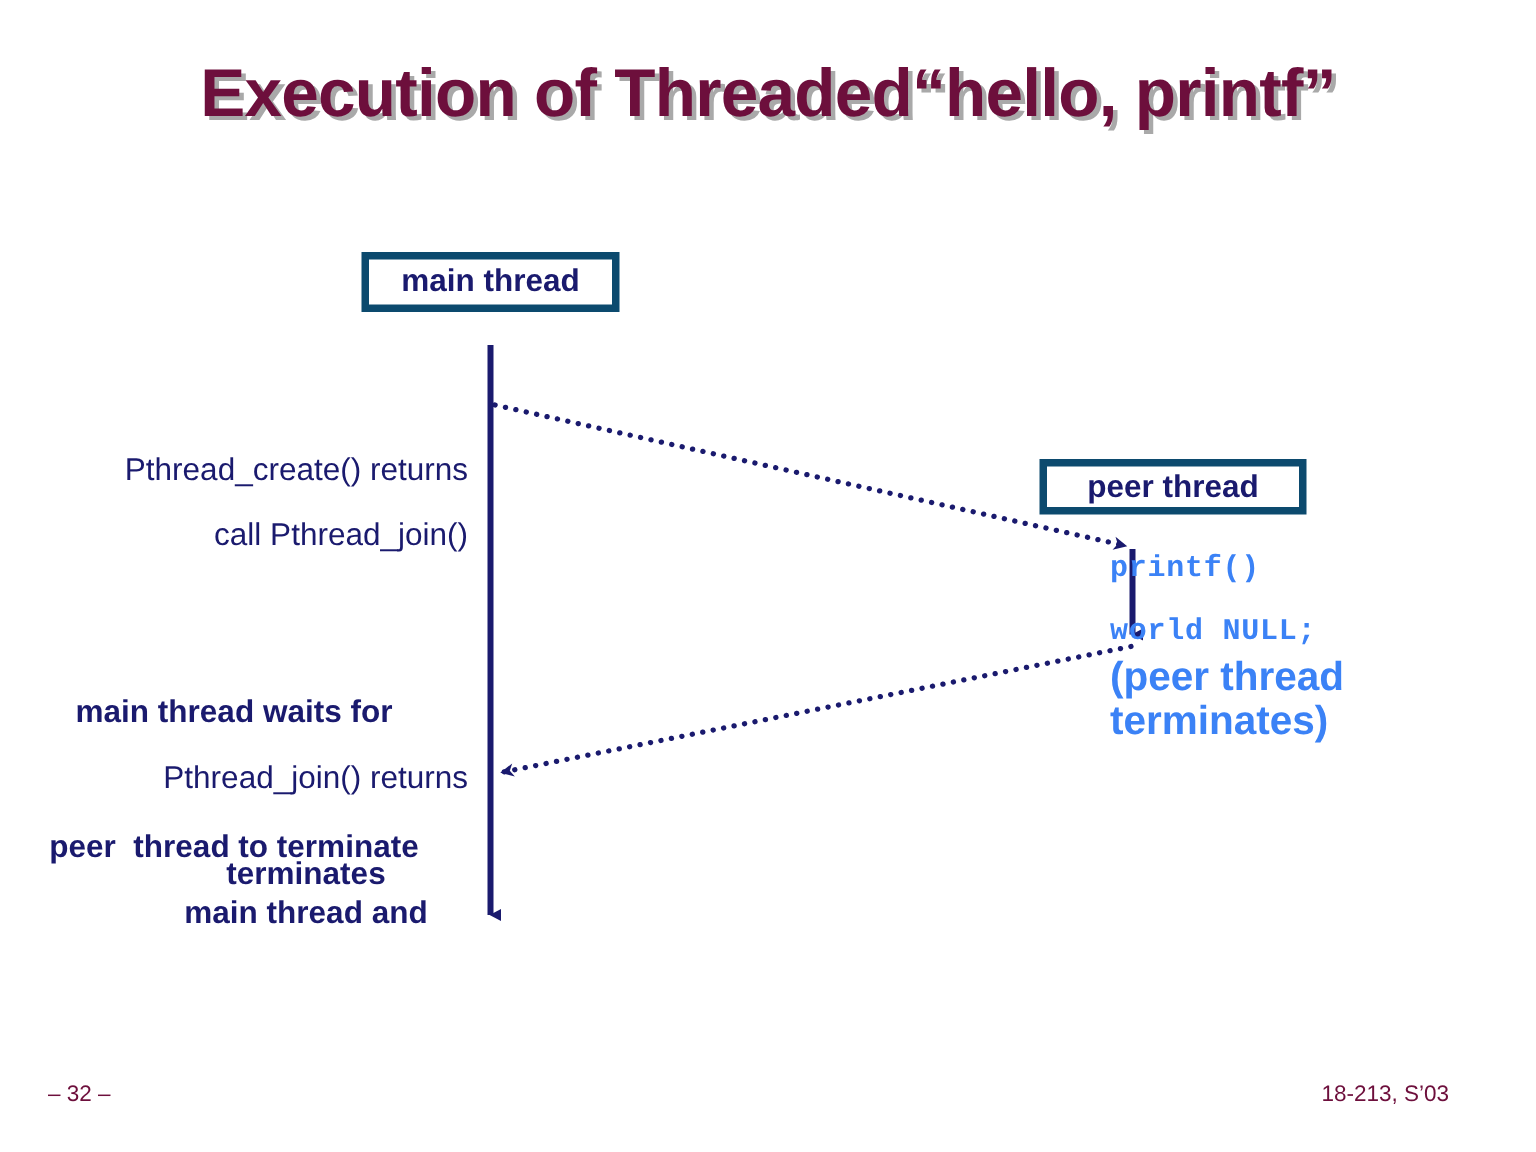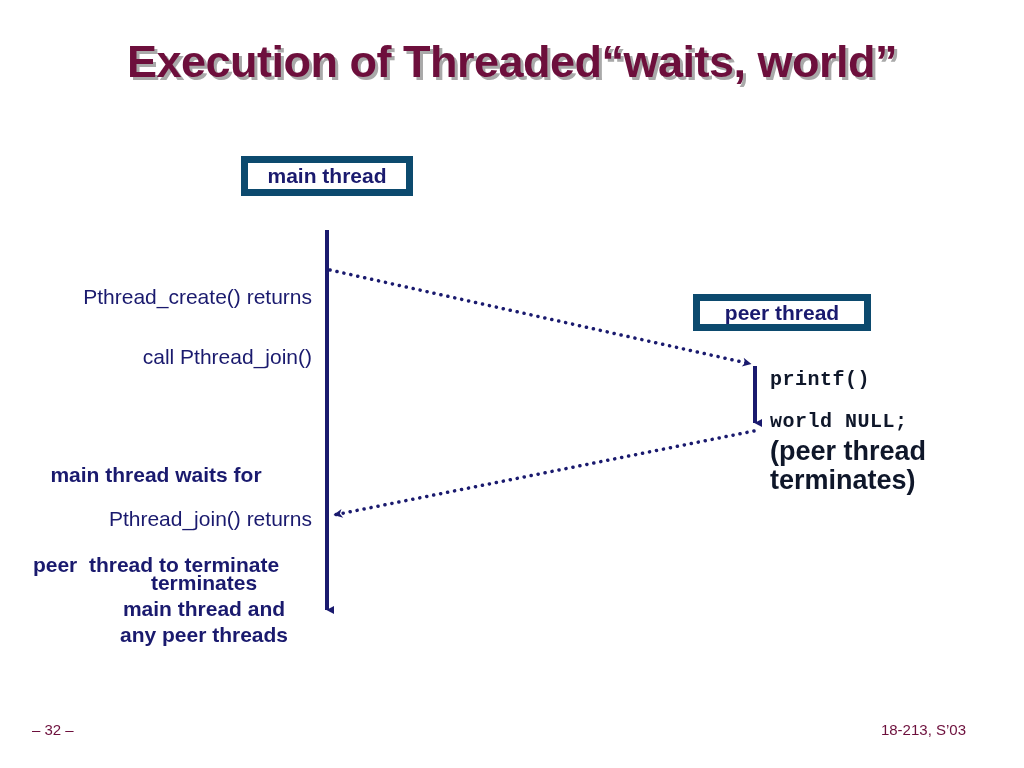--- a/index.html
+++ b/index.html
@@ -28,29 +28,30 @@
     font-size: 45px;
     letter-spacing: -0.5px;
     color: #6d0f3c;
     text-shadow: 3px 3px 0 #a9a9a9;
     white-space: pre;
   }
 
   
   .thread-box {
     position: absolute;
-    border: 7px solid #0c4a6e;
+    border: 5px solid #0c4a6e;
     background: #ffffff;
     color: #1a1a6e;
     font-weight: bold;
     font-size: 21px;
     display: flex;
     align-items: center;
     justify-content: center;
     box-sizing: border-box;
+    margin-top: 12px;
   }
   #main-thread-box {
     left: 241px;
     top: 156px;
     width: 172px;
     height: 40px;
   }
   #peer-thread-box {
     left: 693px;
     top: 294px;
@@ -75,21 +76,21 @@
     text-align: right;
     color: #1a1a6e;
     font-size: 21px;
     line-height: 30px;
     white-space: pre;
   }
   .left-label.bold { font-weight: bold; }
   .left-label.center { text-align: center; }
 
   #lbl-create-call    { top: 256px; }
-  #lbl-create-returns { top: 282px; }
+  #lbl-create-returns { top: 299px; }
   #lbl-join-call      { top: 342px; margin-left: 18px; }
   #lbl-waits          { top: 400px; right: 710px; text-align: center; width: 316px; }
   #lbl-join-returns   { top: 504px; }
 
   #lbl-exit-block {
     position: absolute;
     top: 570px;
     right: 712px;
     text-align: center;
     width: 216px;
@@ -101,24 +102,24 @@
   #lbl-exit-block .mono {
     font-family: "Liberation Mono", "DejaVu Sans Mono", monospace;
     font-weight: bold;
     font-size: 21px;
     letter-spacing: 0.5px;
   }
 
   
   #right-block {
     position: absolute;
-    left: 770px;
+    left: 740px;
     top: 365px;
     width: 250px;
-    color: #0f172a;
+    color: #3b82f6;
     font-size: 21px;
     line-height: 30px;
   }
   #right-block .mono {
     font-family: "Liberation Mono", "DejaVu Sans Mono", monospace;
     font-weight: bold;
     font-size: 20px;
     letter-spacing: 0.5px;
     display: block;
   }
@@ -133,21 +134,21 @@
     font-weight: normal;
   }
   #footer-left  { left: 32px;  top: 721px; }
   #footer-right { right: 58px; top: 721px; }
 </style>
 </head>
 <body>
 
 <div id="slide">
 
-  <div id="title">Execution of Threaded“waits, world”</div>
+  <div id="title">Execution of Threaded“hello, printf”</div>
 
   <div id="main-thread-box" class="thread-box">
     <span>main thread</span>
   </div>
 
   <div id="peer-thread-box" class="thread-box">
     <span>peer thread</span>
   </div>
 
   <svg id="arrows" viewBox="0 0 1024 768" xmlns="http://www.w3.org/2000/svg">
@@ -177,21 +178,20 @@
   <div id="lbl-waits" class="left-label bold center">
     <div>main thread waits for</div>
     <div>peer  thread to terminate</div>
   </div>
 
   <div id="lbl-join-returns" class="left-label">Pthread_join() returns</div>
 
   <div id="lbl-exit-block">
     <div>terminates</div>
     <div>main thread and</div>
-    <div>any peer threads</div>
   </div>
 
   <div id="right-block">
     <span class="mono printf-line">printf()</span>
     <span class="mono">world NULL;</span>
     <span class="plain">(peer thread</span>
     <span class="plain">terminates)</span>
   </div>
 
   <div id="footer-left" class="footer-text">– 32 –</div>

